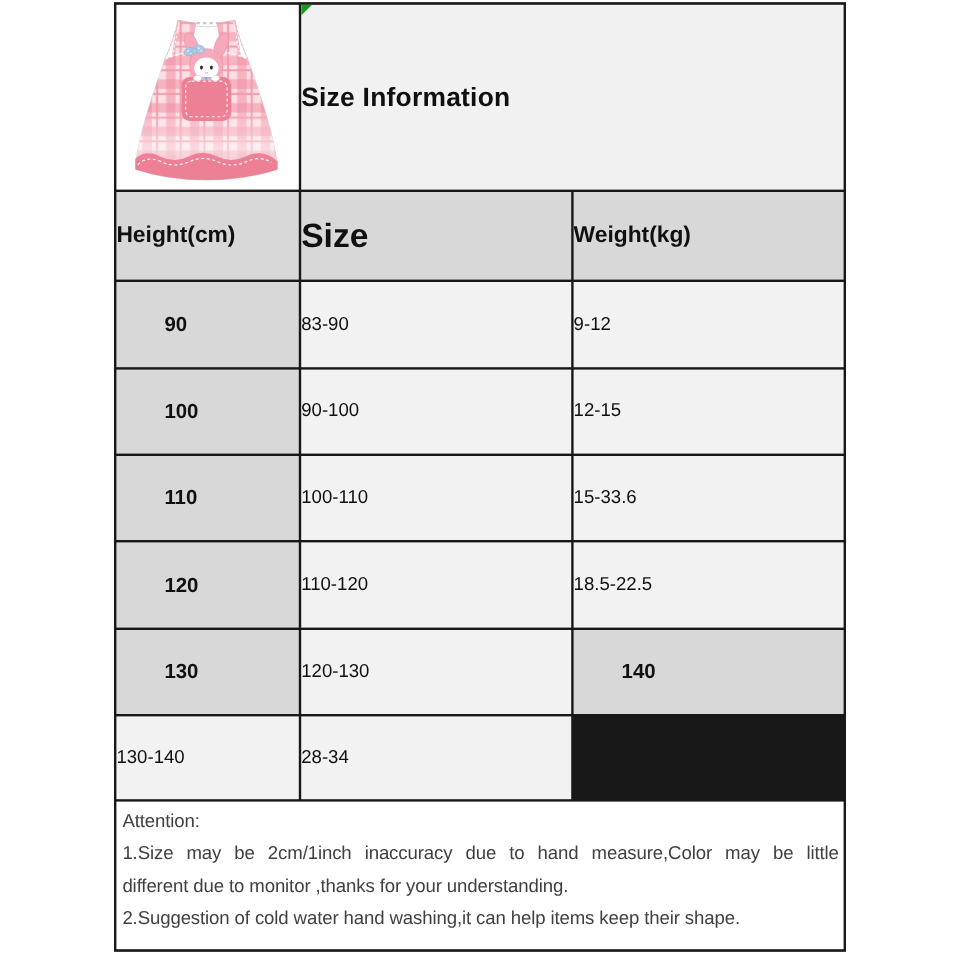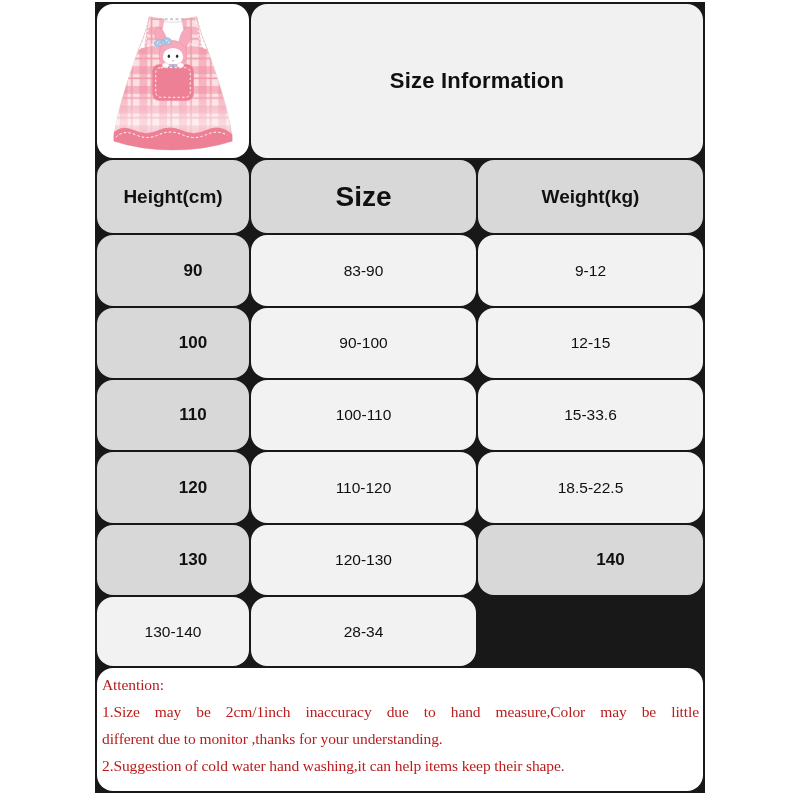--- a/index.html
+++ b/index.html
@@ -15,42 +15,41 @@
     width: 610px; height: 791px;
     box-sizing: border-box;
     border: 2px solid #181818;
     background: #181818;
     display: grid;
     grid-template-columns: 152px 225px 225px;
     grid-template-rows: 154px 73px 71px 70px 70px 71px 70px 69px 1fr;
     gap: 2px;
   }
   .cell {
-    display: flex; align-items: center; justify-content: center;
-    color: #101010; overflow: hidden; border-radius: 16px;
+    display: flex; align-items: center; justify-content: flex-start;
+    color: #101010; overflow: hidden;
   }
   .photo-cell { background: #ffffff; grid-column: 1; }
   .title-cell {
     background: #f1f1f1; grid-column: 2 / 4; position: relative;
     font-weight: bold; font-size: 22px; letter-spacing: 0.2px;
   }
   .corner-flag {
     position: absolute; left: 0; top: 0; width: 0; height: 0;
     border-top: 9px solid #17991e; border-right: 9px solid transparent;
   }
   .hdr { background: #d8d8d8; font-weight: bold; font-size: 19px; }
   .hdr-size { font-size: 28px; }
   .lbl { background: #d8d8d8; font-weight: bold; font-size: 17px; padding-left: 40px; }
   .val { background: #f2f2f2; font-size: 15.5px; }
   .notes {
     grid-column: 1 / 4; background: #ffffff;
     display: block; padding: 3px 4px 0 5px;
     font-size: 15.5px; line-height: 27px; letter-spacing: -0.1px;
-    color: #b91c1c;
-    font-family: Liberation Serif, serif;
+    color: #404040;
   }
   .notes .justify-line { text-align: justify; text-align-last: justify; }
 </style>
 </head>
 <body>
 
 <div class="size-table">
 
   <div class="cell photo-cell">
     <svg width="150" height="152" viewBox="0 0 152 154" xmlns="http://www.w3.org/2000/svg">

